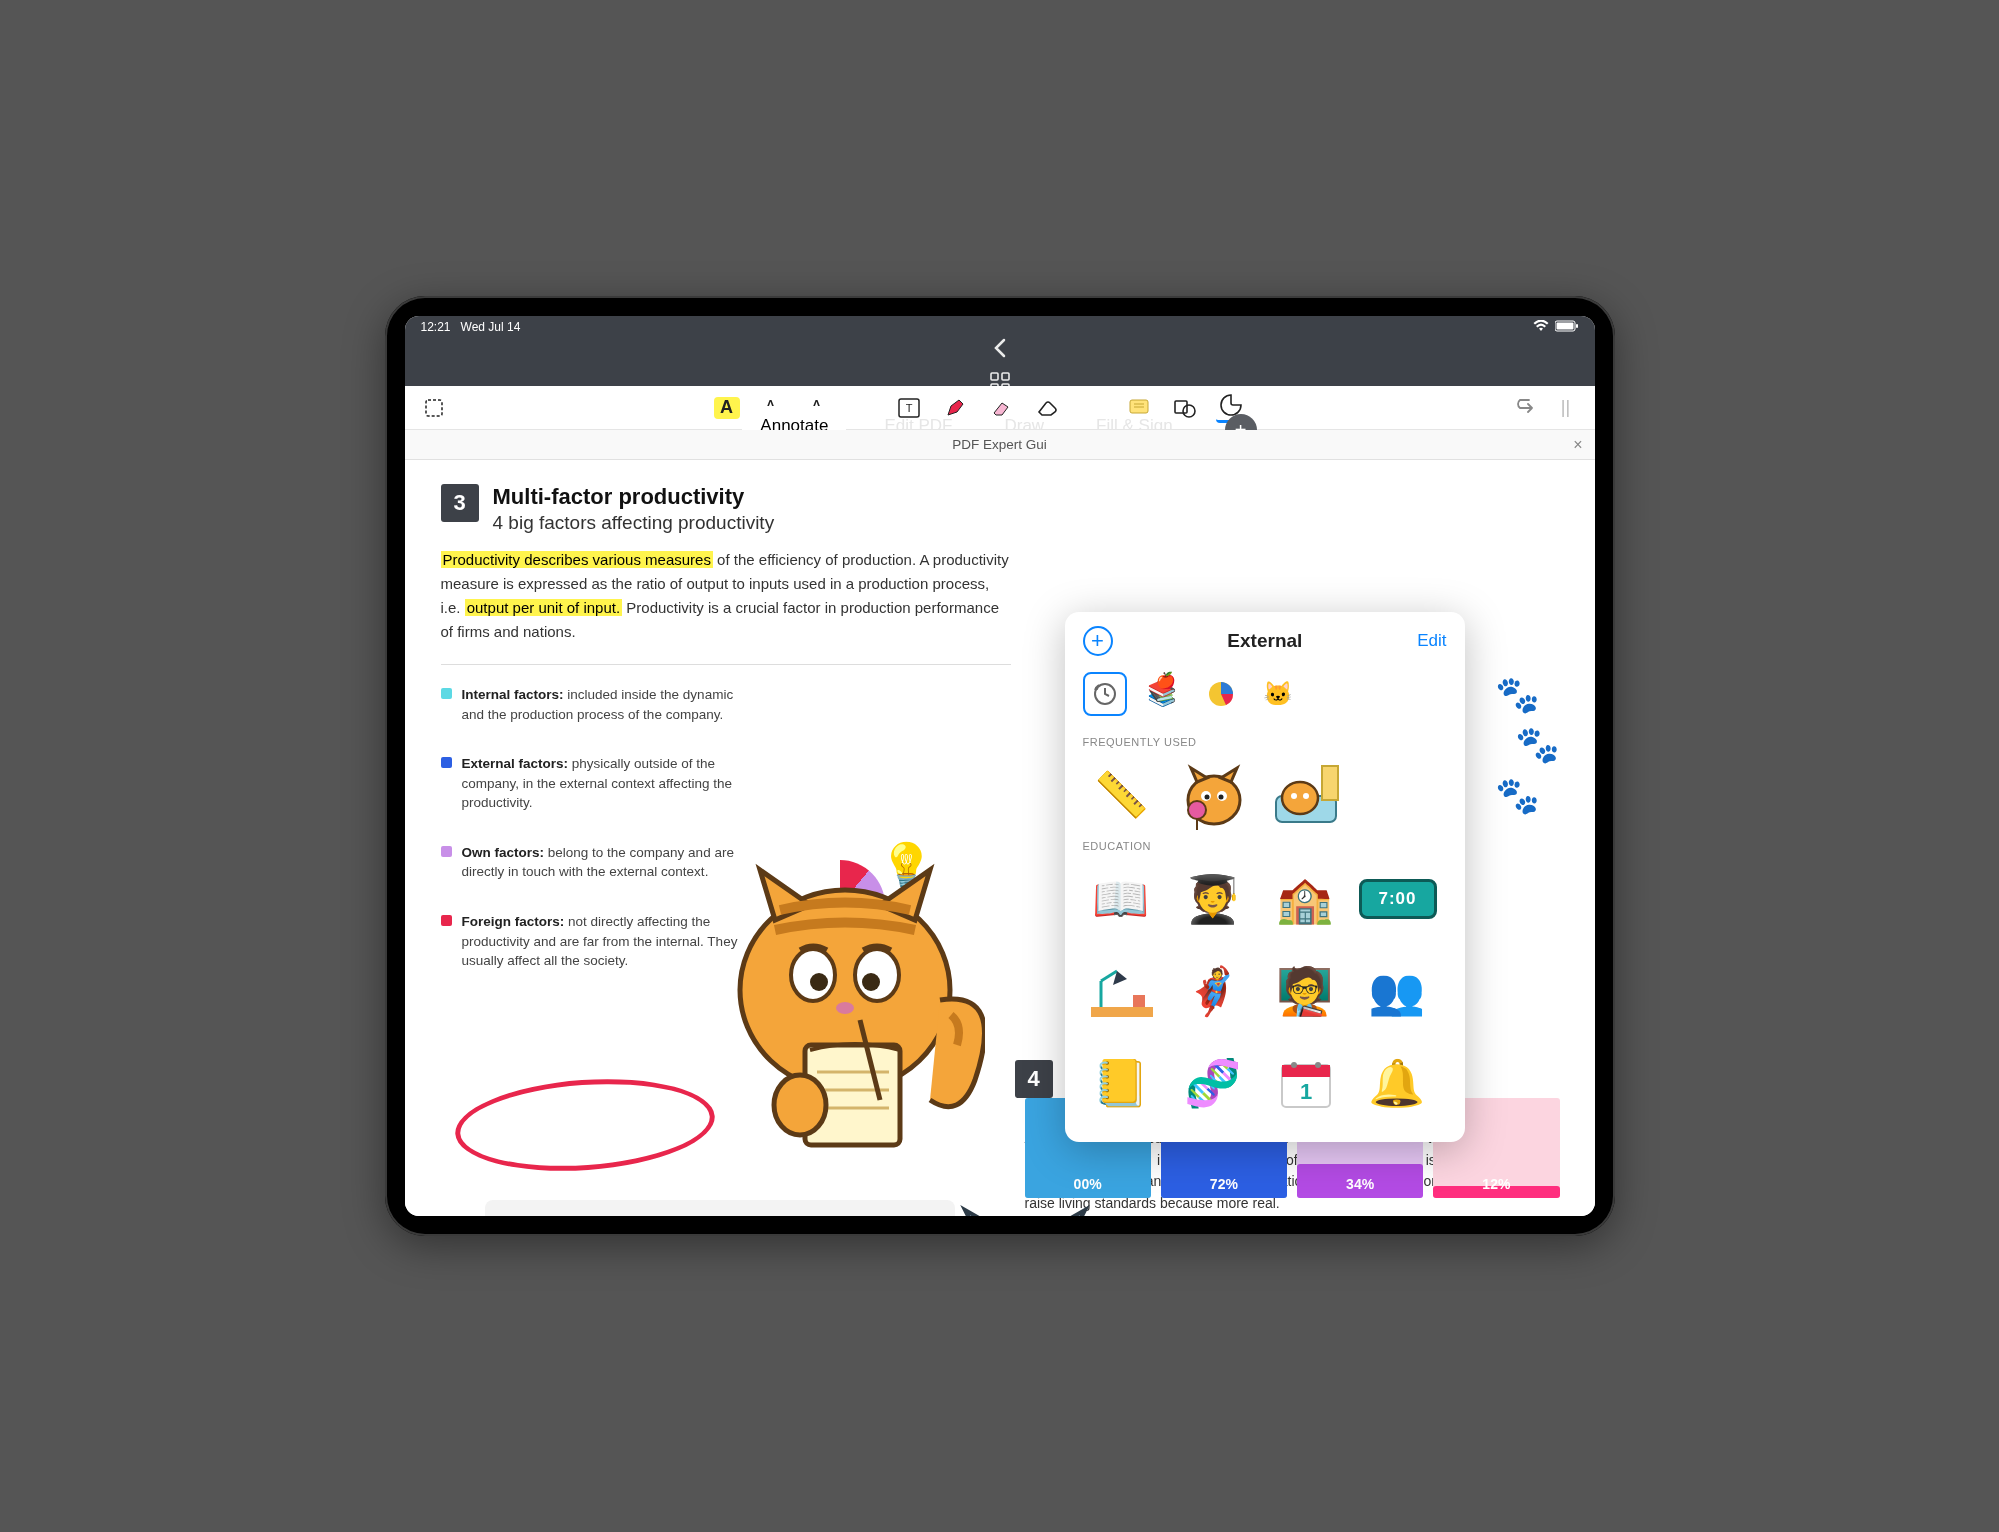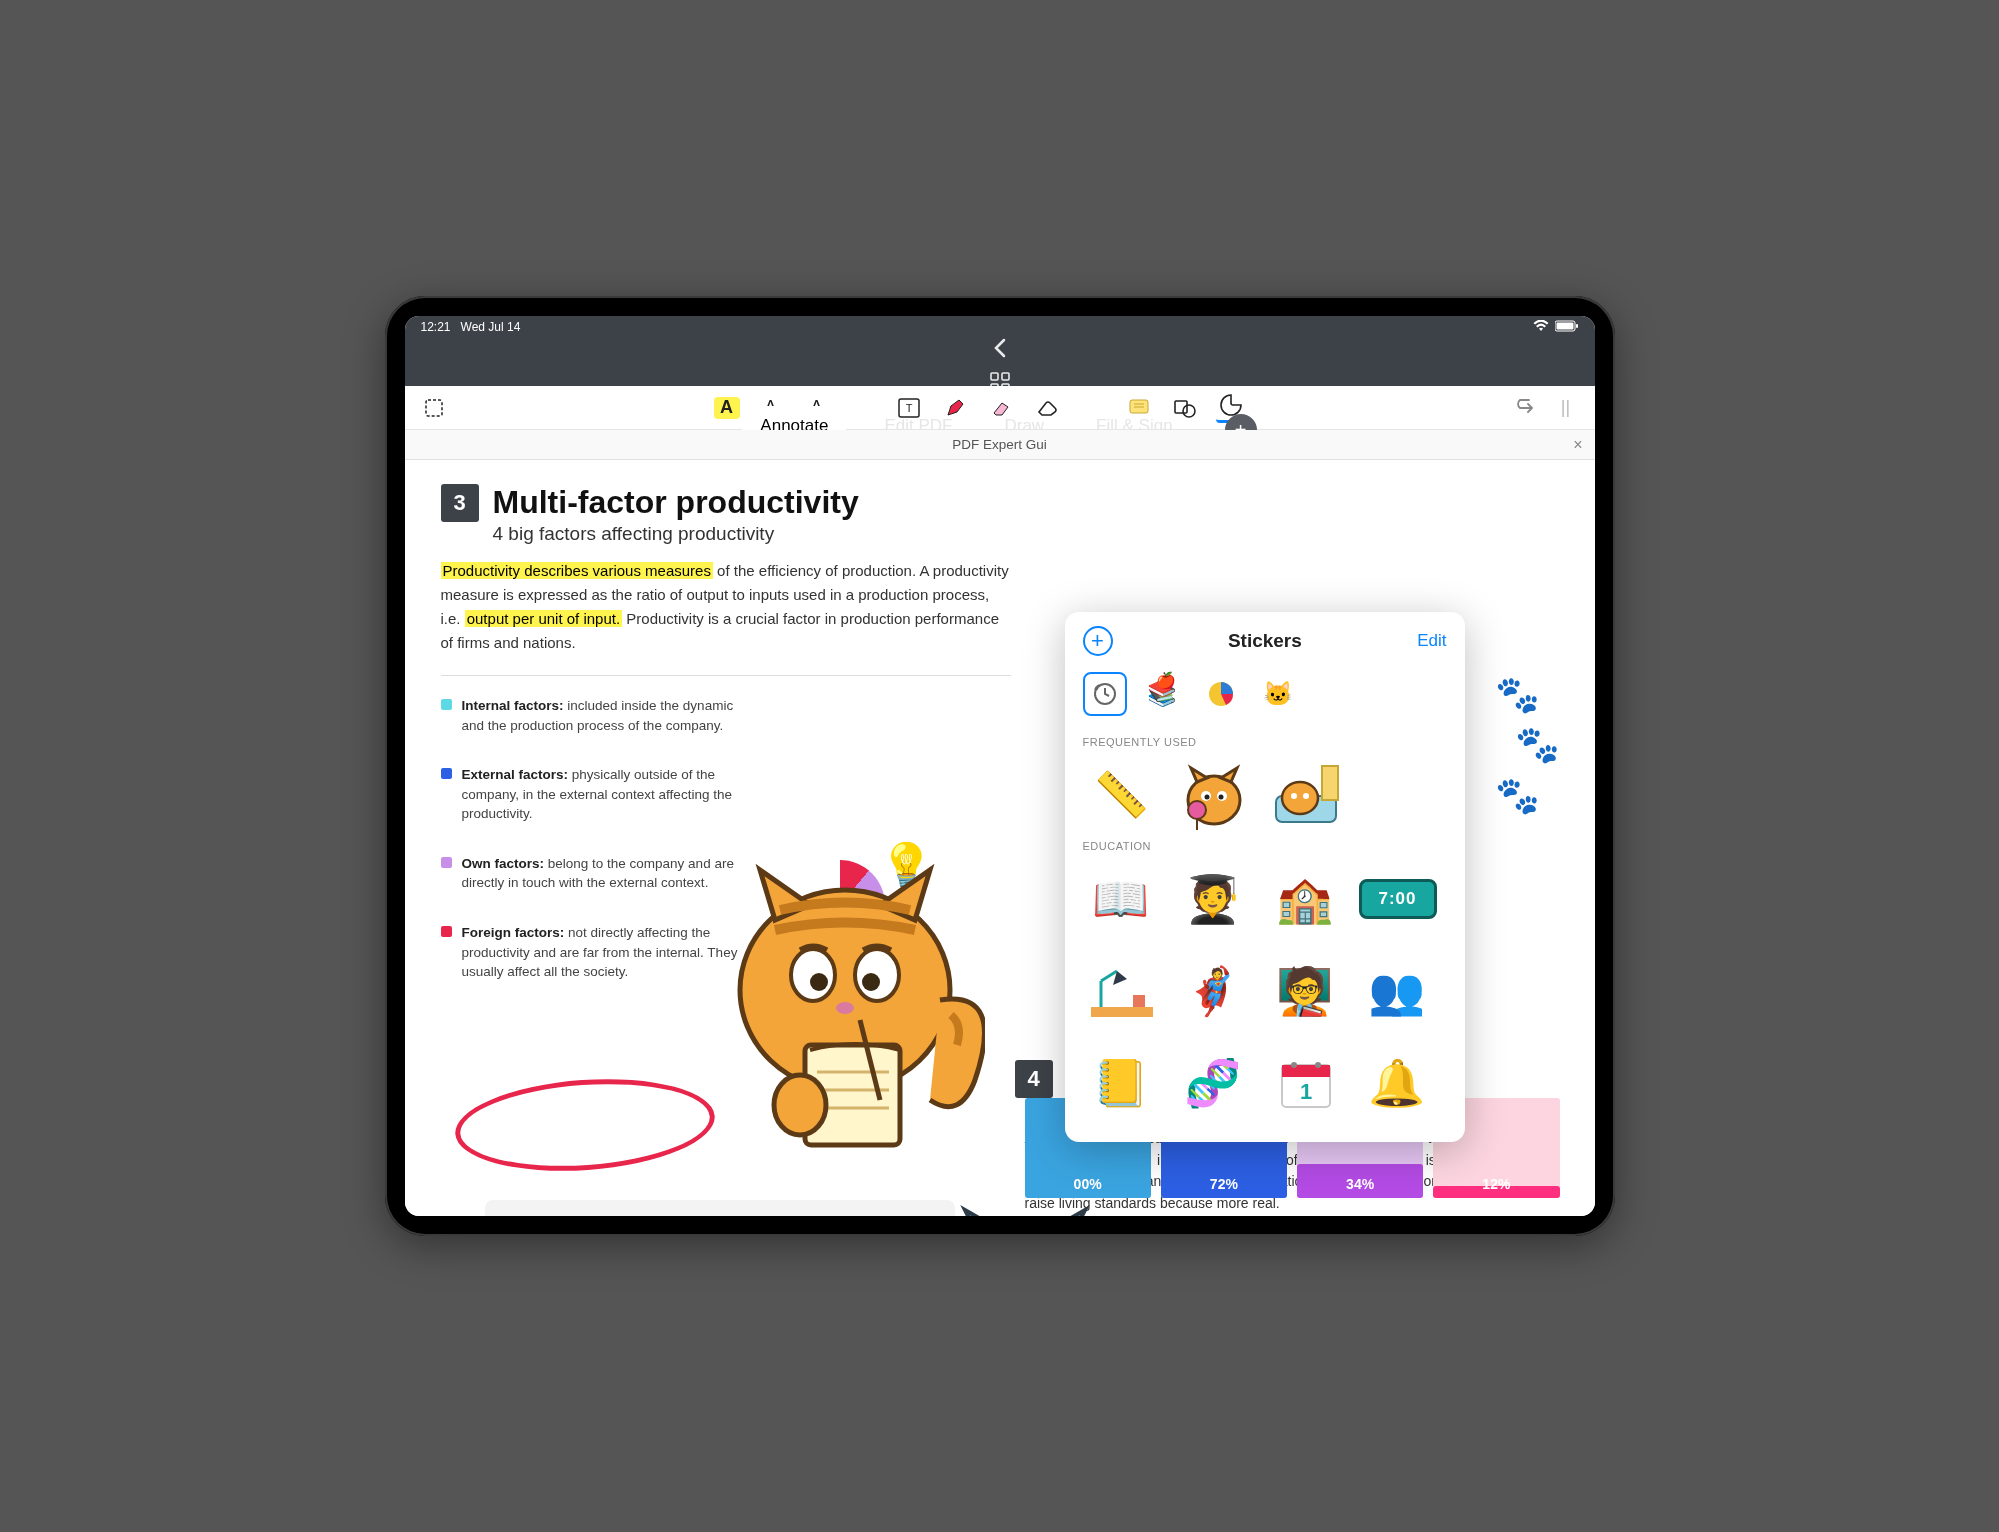--- a/index.html
+++ b/index.html
@@ -132,21 +132,21 @@
     position:relative;
     background:#fff;
     padding: 24px 36px;
   }
   .sec-header { display:flex; gap:14px; align-items:flex-start; margin-bottom:14px;}
   .sec-num {
     background:#3d4148; color:#fff; font-weight:bold;
     width:38px;height:38px;display:flex;align-items:center;justify-content:center;
     font-size:22px;border-radius:3px;
   }
-  .sec-title { font-size:32px; font-weight:700; color:#111;}
+  .sec-title { font-size:22px; font-weight:700; color:#111;}
   .sec-sub { font-size:19px; color:#333; margin-top:2px;}
   .para { font-size:15px; color:#333; line-height:1.6; max-width:570px;}
   mark { background:#fff44d; padding:0 2px;}
   .hr { border:0; border-top:1px solid #ddd; margin:20px 0; max-width:570px;}
   .factors { display:flex; flex-direction:column; gap:30px; max-width:300px;}
   .factor { display:flex; gap:10px; font-size:13.5px; line-height:1.45; color:#444;}
   .bullet { width:11px;height:11px;border-radius:2px;flex-shrink:0;margin-top:3px;}
   .b-cyan{background:#5cd9e4;} .b-blue{background:#2c5fe3;} .b-purple{background:#c88fe8;} .b-red{background:#e8264c;}
   .factor strong { color:#222;}
   .red-circle {
@@ -484,21 +484,21 @@
           <path d="M50 110 L80 95 L110 110 L110 145 L80 130 L50 145 Z" fill="#2e8b6f" stroke="#1a5a44" stroke-width="3"></path>
           <line x1="80" y1="95" x2="80" y2="130" stroke="#1a5a44" stroke-width="2"></line>
         </svg>
       </div>
 
       <div class="paws">🐾<br>&nbsp;&nbsp;🐾<br>🐾</div>
 
       <div class="popover">
         <div class="pop-head">
           <div class="pop-add">+</div>
-          <div class="pop-title">Stickers</div>
+          <div class="pop-title">External</div>
           <div class="pop-edit">Edit</div>
         </div>
         <div class="pack-row">
           <div class="pack active">
             <svg width="26" height="26" viewBox="0 0 26 26">
                 <circle cx="13" cy="13" r="10" fill="none" stroke="#666" stroke-width="2"></circle>
                 <path d="M13 7 V13 L17 15" stroke="#666" stroke-width="2" fill="none"></path>
                 <path d="M4 7 A11 11 0 0 1 7 4" stroke="#666" stroke-width="2" fill="none"></path>
                 <path d="M3 9 L4 7 L6 8" stroke="#666" stroke-width="2" fill="none"></path>
               </svg>

